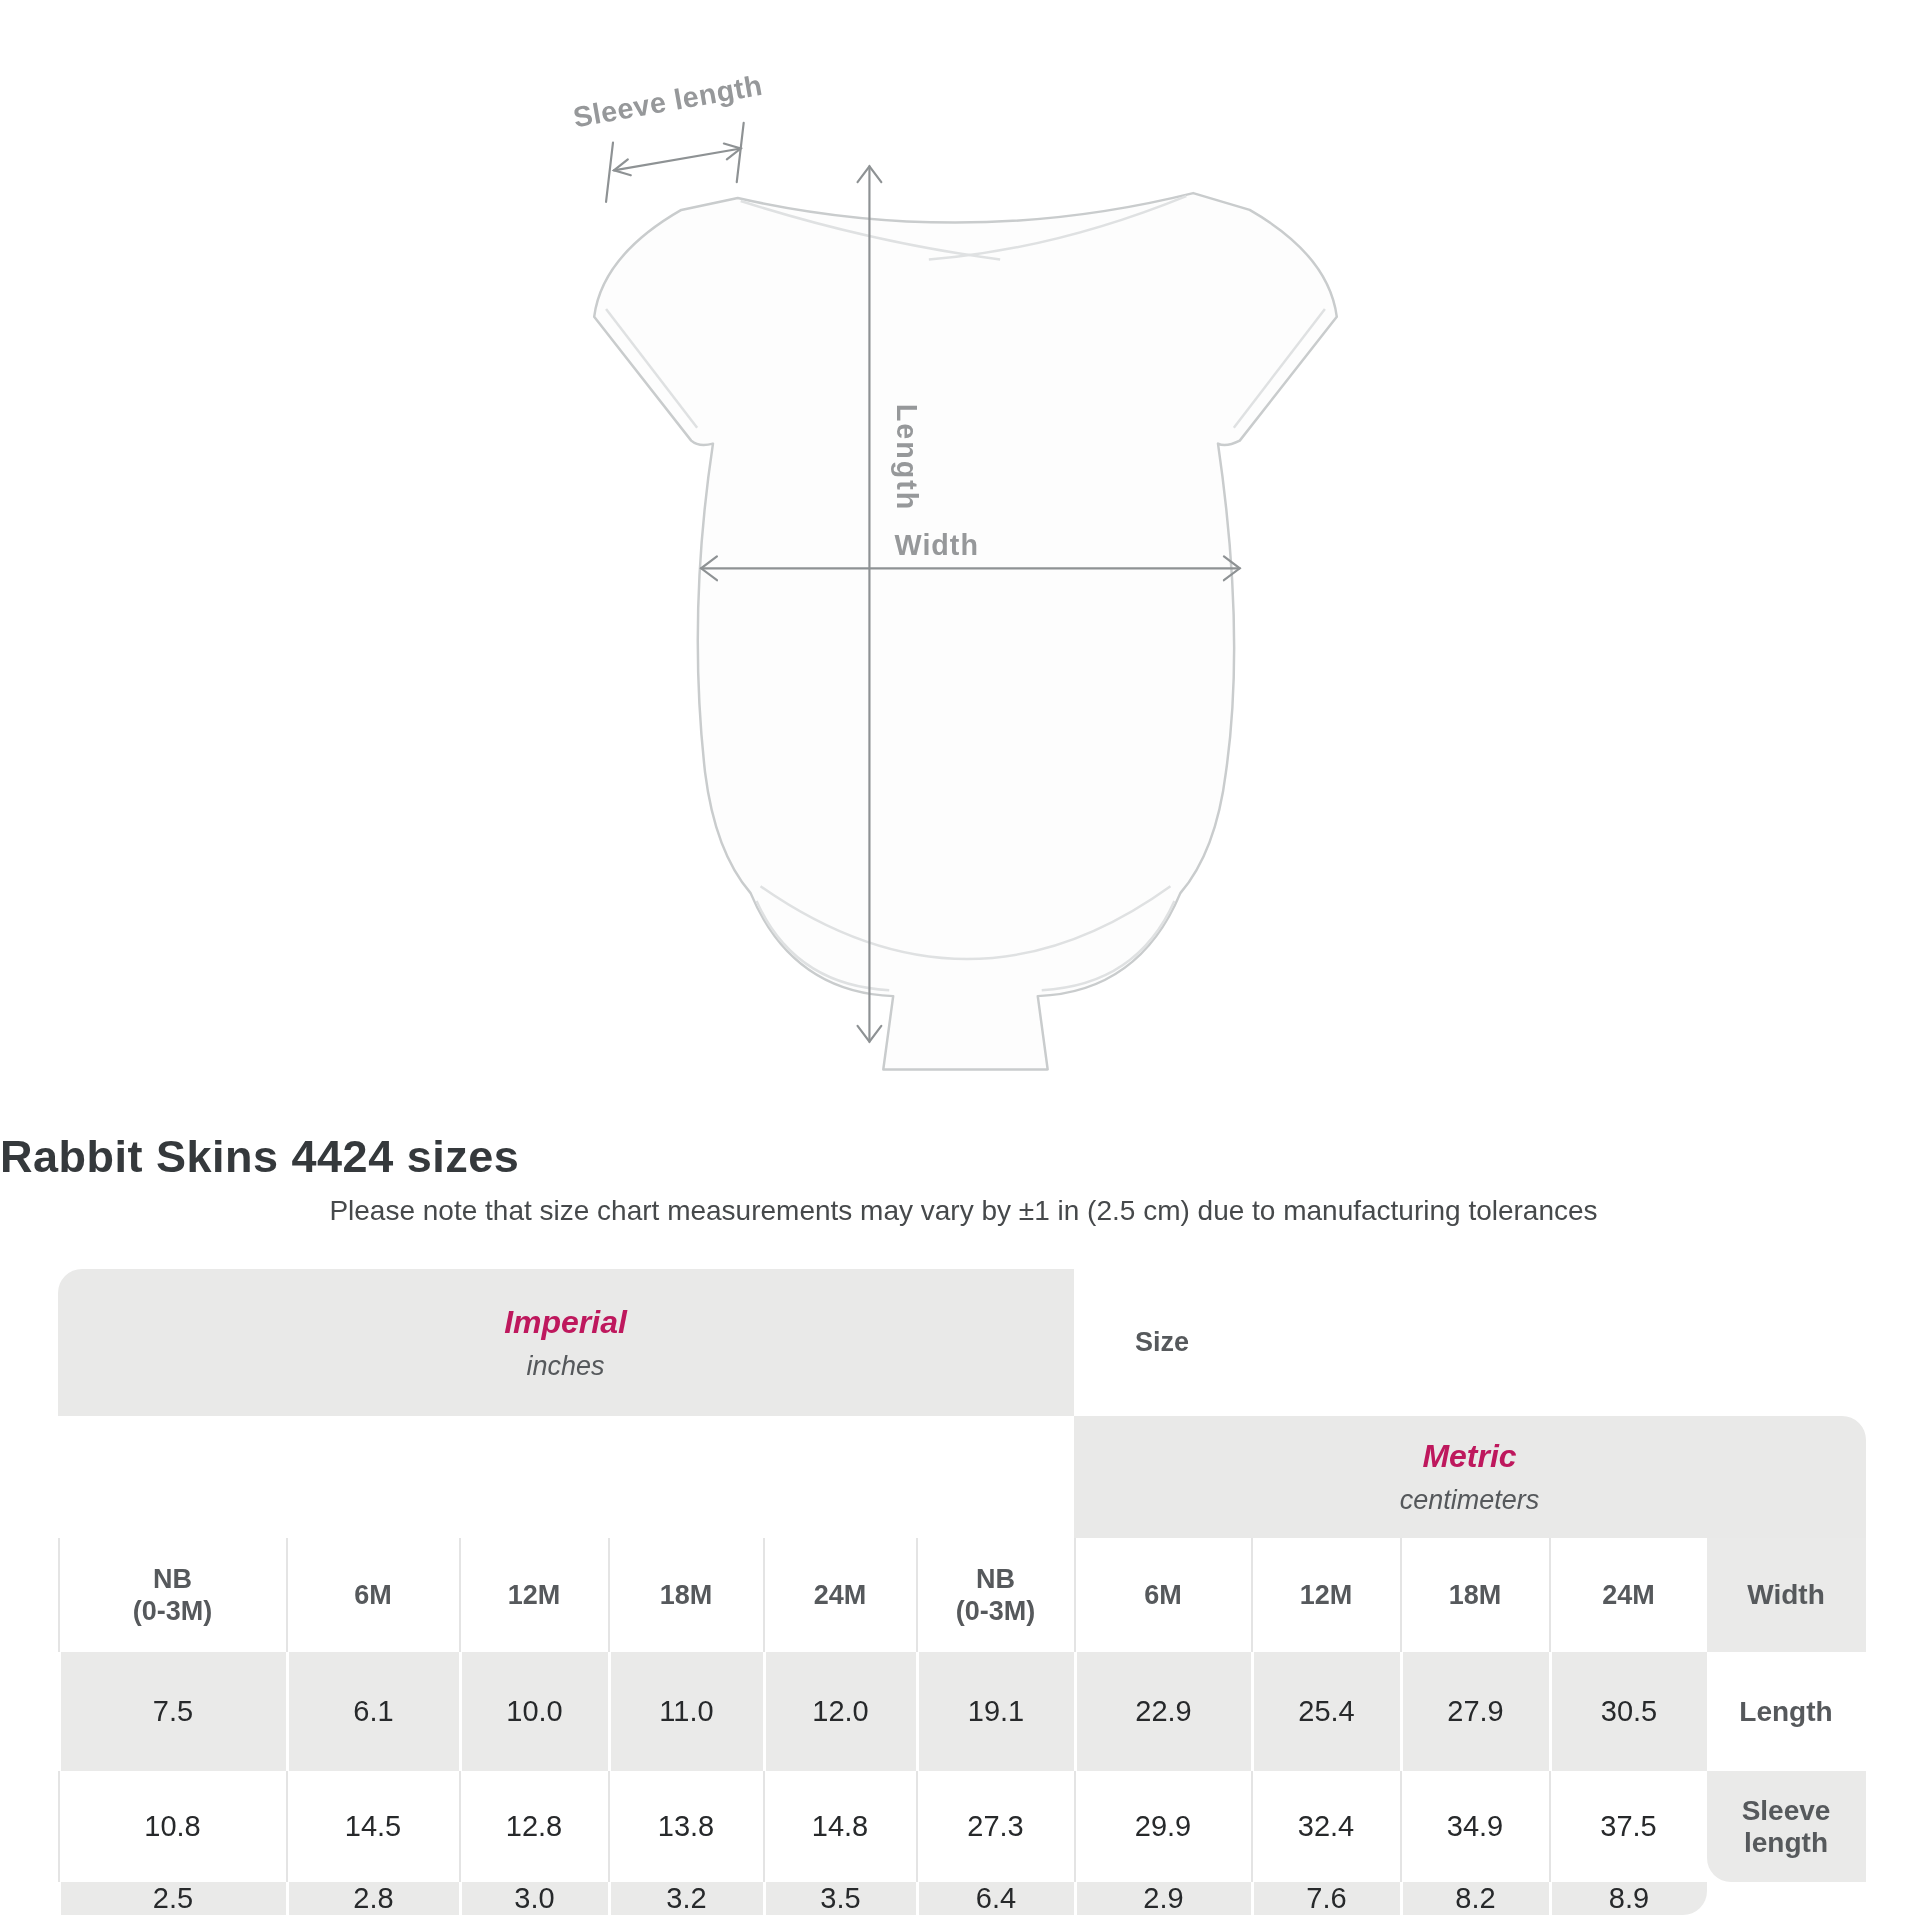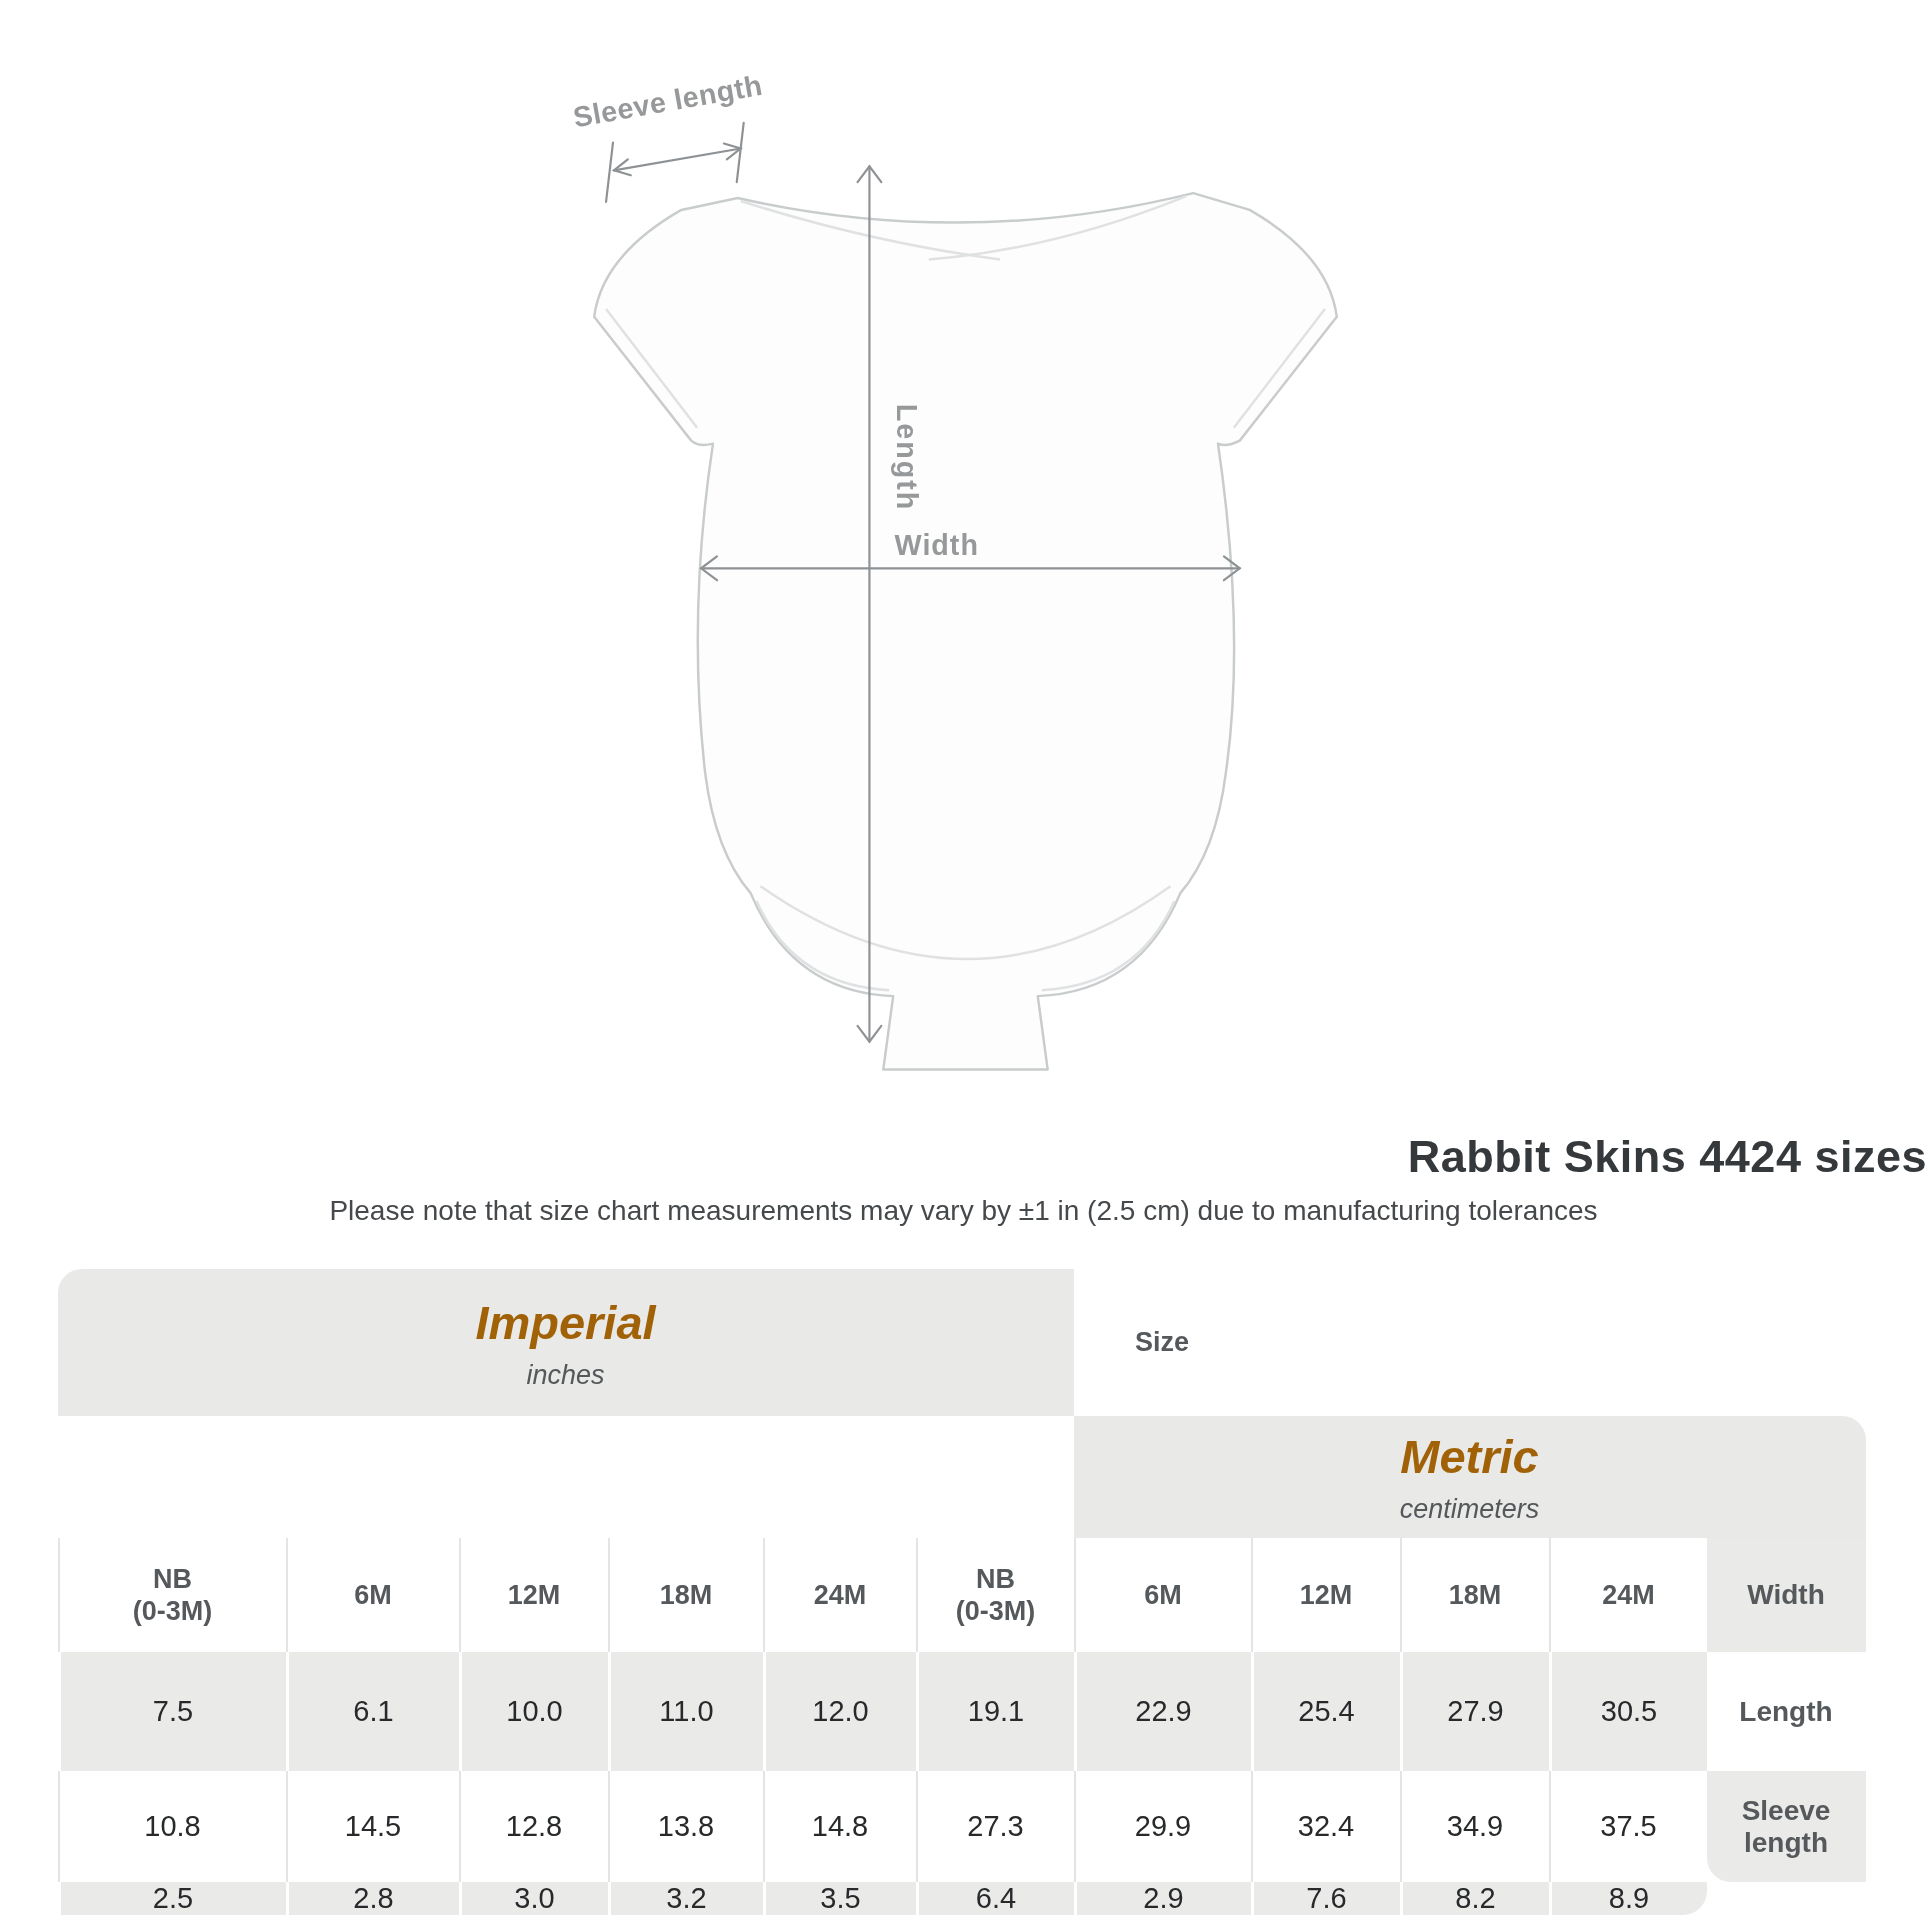--- a/index.html
+++ b/index.html
@@ -4,40 +4,40 @@
 <style>
   * { margin:0; padding:0; box-sizing:border-box; }
   html,body { width:1927px; height:1927px; background:#ffffff;
               font-family:"Liberation Sans", sans-serif; overflow:hidden; }
 
   
   .diagram { position:relative; width:1927px; height:1109px; }
   .diagram svg { position:absolute; left:0; top:0; }
 
   
-  .page-title { margin-top:22px; text-align:right; font-size:45px; font-weight:bold;
+  .page-title { margin-top:22px; text-align:left; font-size:45px; font-weight:bold;
                 color:#35393c; letter-spacing:0.5px; }
   .page-subtitle { margin-top:12px; text-align:center; font-size:28px; 
                    color:#46494b; }
 
   
   .size-table { width:1812px; margin:42px auto 0 auto;
                 display:grid;
                 grid-template-columns:228px 173px 149px 155px 153px 158px 177px 149px 149px 158px 159px;
                 grid-template-rows:147px 122px 114px 119px 111px; }
   .cell { display:flex; flex-direction:column; align-items:center; justify-content:center;
           text-align:center; }
   .c-white { background:#ffffff; }
   .c-gray  { background:#eaeae9; }
   .sep-w { border-left:2px solid #e4e4e4; }
   .sep-g { border-left:3px solid #ffffff; }
   .band { background:#e9e9e8; }
   .band-l { grid-column:1 / span 6; border-radius:24px 0 0 0; }
   .band-r { grid-column:7 / span 5; border-radius:0 24px 0 0; }
-  .band-title { font-size:47px; font-weight:bold; font-style:italic; color:#a16207; }
+  .band-title { font-size:32px; font-weight:bold; font-style:italic; color:#be185d; }
   .band-unit  { font-size:27px; font-style:italic; color:#55585b; margin-top:10px; }
   .hdr { font-weight:bold; color:#56595c; font-size:27px; line-height:1.2; }
   .rowlab { font-weight:bold; color:#56595c; font-size:28px; }
   .val { color:#27292b; font-size:29px; }
   .corner-bl { border-radius:0 0 0 24px; }
   .corner-br { border-radius:0 0 24px 0; }
 </style>
 </head>
 <body>
 

